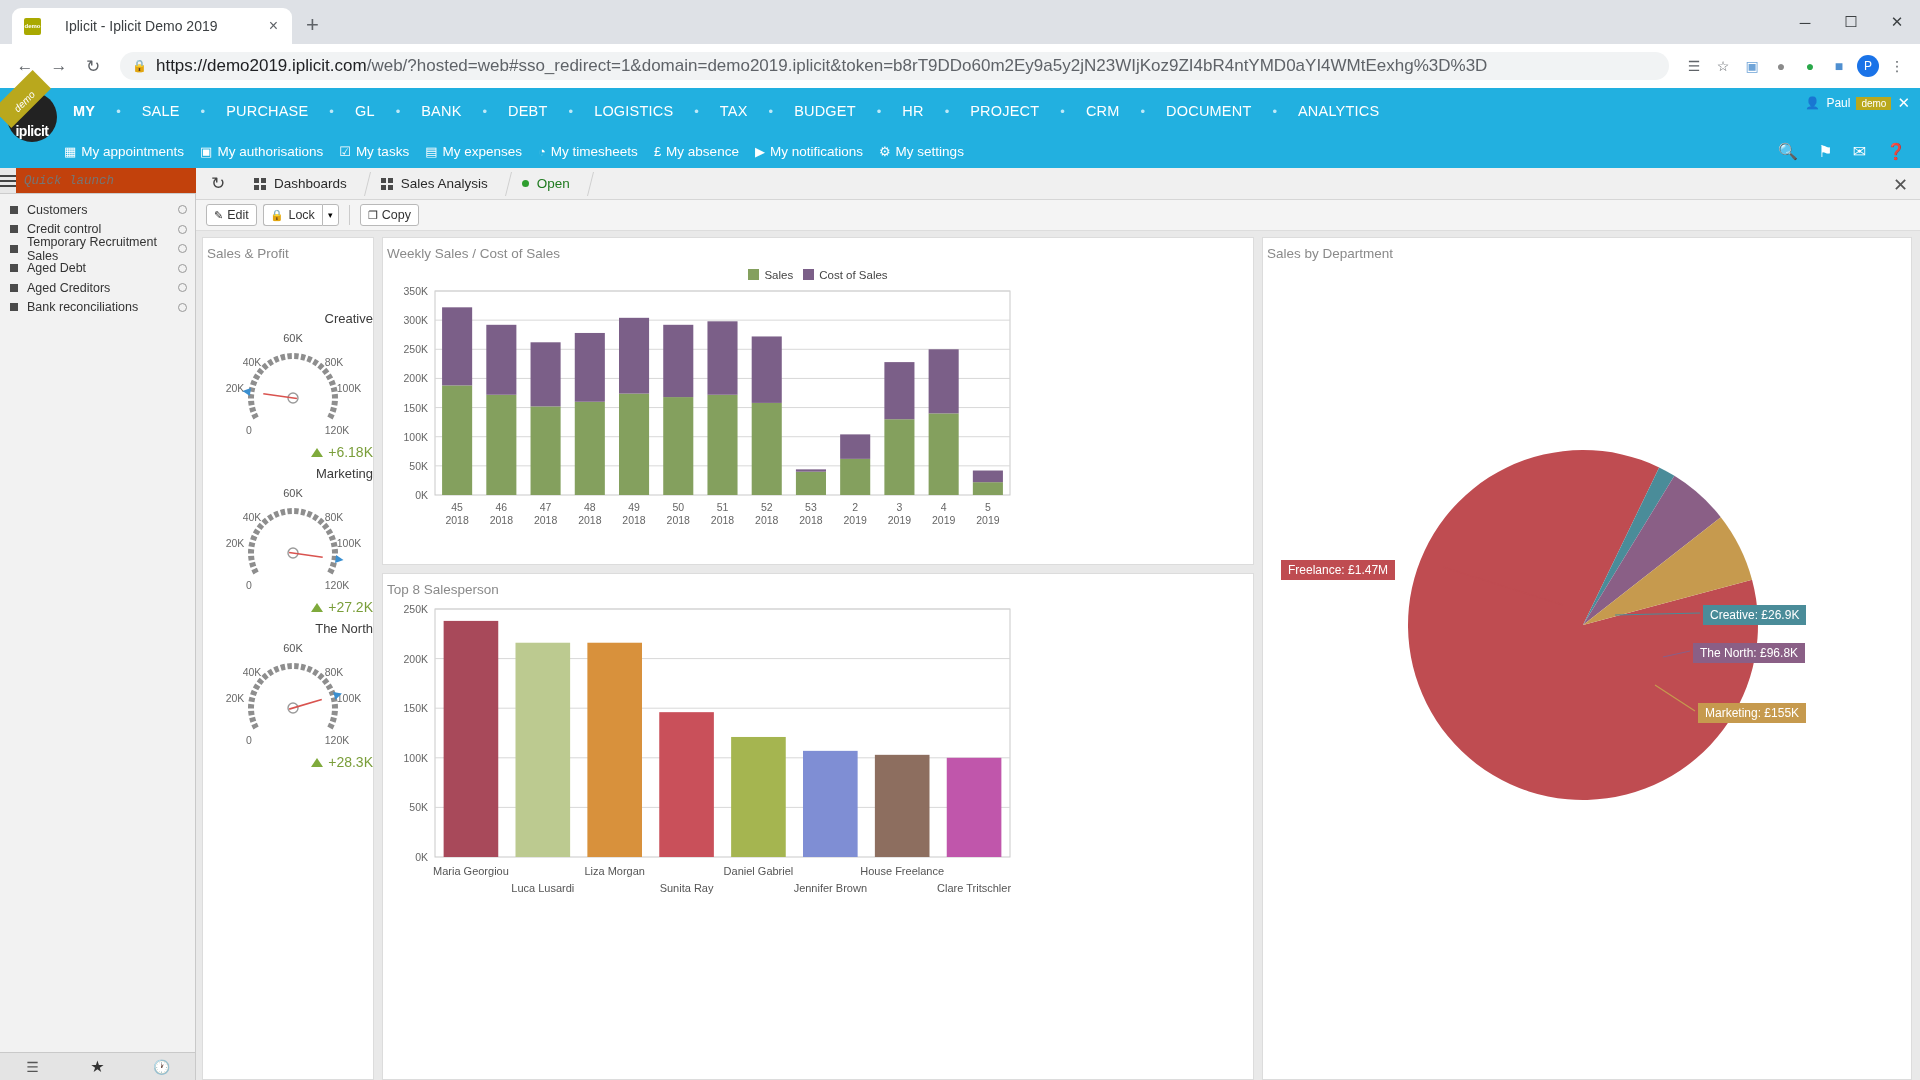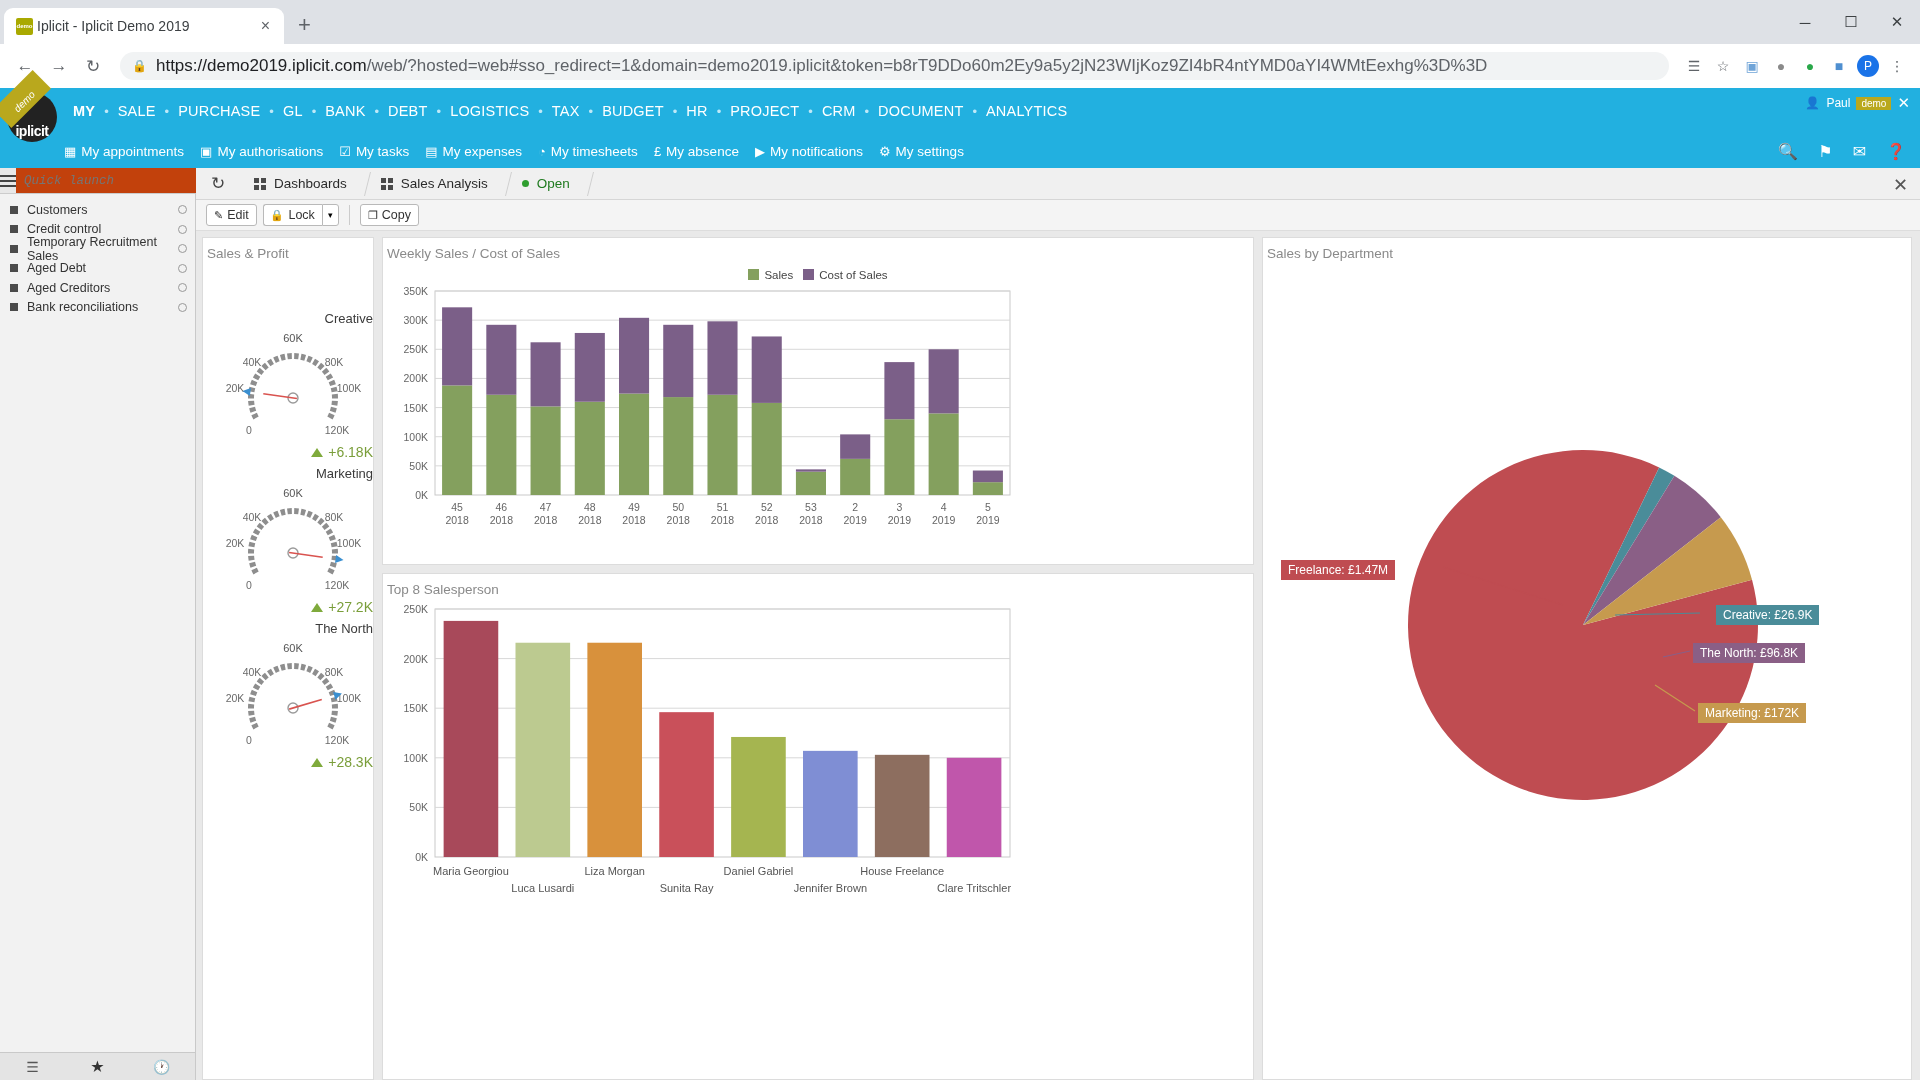--- a/index.html
+++ b/index.html
@@ -3,21 +3,21 @@
 <meta charset="utf-8">
 <style>
   * { box-sizing: border-box; margin:0; padding:0; }
   html,body { width:1920px; height:1080px; overflow:hidden; background:#fff;
     font-family:"Liberation Sans", sans-serif; }
 
   
   .browser { width:1920px; height:1080px; position:relative; display:flex; flex-direction:column; }
   .tabstrip { height:44px; background:#dee1e6; display:flex; align-items:flex-end; position:relative; }
   .tab { height:36px; background:#fff; border-radius:9px 9px 0 0; display:flex; align-items:center;
-    padding:0 10px 0 12px; margin-left:4px; min-width:280px; gap:4px; }
+    padding:0 10px 0 12px; margin-left:12px; min-width:280px; gap:24px; }
   .tab-favicon { width:17px; height:17px; background:#a9a900; border-radius:2px; flex:none;
     font-size:6px; color:#fff; display:flex; align-items:center; justify-content:center; font-weight:bold; }
   .tab-title { font-size:14px; color:#3c4043; flex:1; white-space:nowrap; overflow:hidden; }
   .tab-close { font-size:16px; color:#5f6368; cursor:pointer; padding:0 4px; }
   .new-tab { font-size:22px; color:#5f6368; margin-left:14px; margin-bottom:6px; cursor:pointer; }
   .win-ctrl { position:absolute; right:0; top:0; height:44px; display:flex; align-items:center; }
   .win-ctrl div { width:46px; height:44px; display:flex; align-items:center; justify-content:center;
     font-size:15px; color:#3c4043; cursor:pointer; }
 
   .toolbar { height:44px; background:#fff; display:flex; align-items:center; padding:0 10px; gap:4px; }
@@ -41,21 +41,21 @@
 
   .appnav { background:#22b0e0; height:46px; position:relative; display:flex; align-items:center; }
   .appnav2 { background:#22b0e0; height:34px; position:relative; display:flex; align-items:center; }
   .logo-wrap { position:absolute; left:4px; top:0; width:56px; height:80px; z-index:5; }
   .logo-circle { position:absolute; left:3px; top:4px; width:50px; height:50px; border-radius:50%;
     background:#222; color:#fff; display:flex; align-items:flex-end; justify-content:center;
     font-size:14px; font-weight:bold; padding-bottom:3px; letter-spacing:-0.5px; }
   .demo-ribbon { position:absolute; left:-10px; top:-2px; width:56px; height:26px; background:#b9a81d;
     transform:rotate(-45deg); color:#fff; font-size:10px; font-style:italic; display:flex;
     align-items:center; justify-content:center; padding-top:6px; }
-  .mainmenu { display:flex; align-items:center; margin-left:64px; gap:0; }
+  .mainmenu { display:flex; align-items:center; margin-left:64px; gap:12px; }
   .mainmenu .mi { color:#fff; font-size:14.5px; padding:0 9px; cursor:pointer; letter-spacing:.2px; }
   .mainmenu .mi.active { color:#fff; font-weight:bold; }
   .mainmenu .sep { color:#bfe9f8; font-size:13px; }
   .topright { position:absolute; right:10px; top:6px; display:flex; align-items:center; gap:6px;
     color:#fff; font-size:12px; }
   .demo-badge { background:#b9a81d; color:#fff; font-size:10px; padding:1px 5px; }
   .close-x { color:#fff; font-size:15px; cursor:pointer; }
   .submenu { display:flex; align-items:center; margin-left:64px; gap:16px; }
   .submenu .si { color:#fff; font-size:13.5px; display:flex; align-items:center; gap:5px; cursor:pointer; }
   .submenu .si .ic { font-size:13px; }
@@ -632,23 +632,23 @@
             <div class="card" style="flex:1; position:relative;">
               <div class="card-title">Sales by Department</div>
               <div id="pie-chart" style="flex:1; position:relative;">
                   <svg width="648" height="660" style="position:absolute;left:0;top:0">
                     <path d="M320 360 L489.037019600587 314.7066671070589 A175 175 0 1 1 396.16679899064115 202.44487081811883 Z" fill="#bf4c51"></path>
                     <path d="M320 360 L396.16679899064115 202.44487081811883 A175 175 0 0 1 411.4058160361598 210.76871375357072 Z" fill="#4a8c99"></path>
                     <path d="M320 360 L411.4058160361598 210.76871375357072 A175 175 0 0 1 457.8158065808988 252.14916107671536 Z" fill="#8a5f86"></path>
                     <path d="M320 360 L457.8158065808988 252.14916107671536 A175 175 0 0 1 489.037019600587 314.7066671070589 Z" fill="#c69a4e"></path>
                   </svg>
                   <div class="pielabel" style="background: rgb(191, 76, 81); top: 295px; left: 18px;">Freelance: £1.47M</div>
-                  <div class="pielabel" style="background: rgb(74, 140, 153); top: 340px; left: 453px;">Creative: £26.9K</div>
+                  <div class="pielabel" style="background: rgb(74, 140, 153); top: 340px; left: 440px;">Creative: £26.9K</div>
                   <div class="pielabel" style="background: rgb(138, 95, 134); top: 378px; left: 430px;">The North: £96.8K</div>
-                  <div class="pielabel" style="background: rgb(198, 154, 78); top: 438px; left: 435px;">Marketing: £172K</div>
+                  <div class="pielabel" style="background: rgb(198, 154, 78); top: 438px; left: 435px;">Marketing: £155K</div>
                   <svg width="648" height="660" style="position:absolute;left:0;top:0;pointer-events:none">
                     <line x1="180" y1="302" x2="300" y2="340" stroke="#bf4c51" stroke-width="1.2"></line>
                     <line x1="437" y1="348" x2="352" y2="350" stroke="#4a8c99" stroke-width="1.2"></line>
                     <line x1="427" y1="386" x2="400" y2="392" stroke="#8a5f86" stroke-width="1.2"></line>
                     <line x1="432" y1="446" x2="392" y2="420" stroke="#c69a4e" stroke-width="1.2"></line>
                   </svg>
                 </div>
             </div>
           </div>
 

